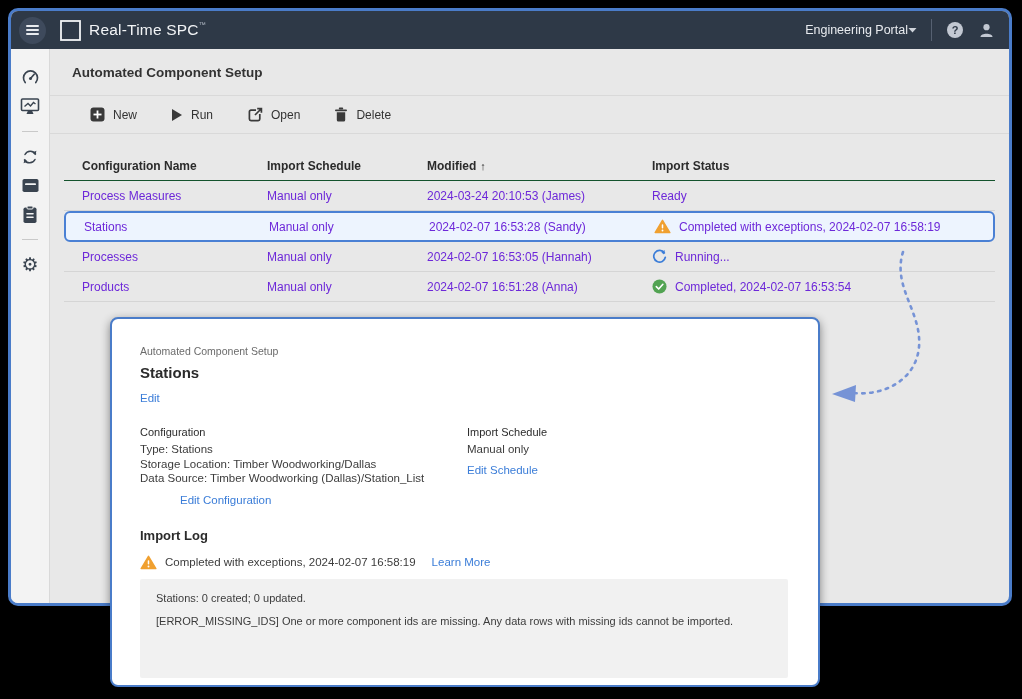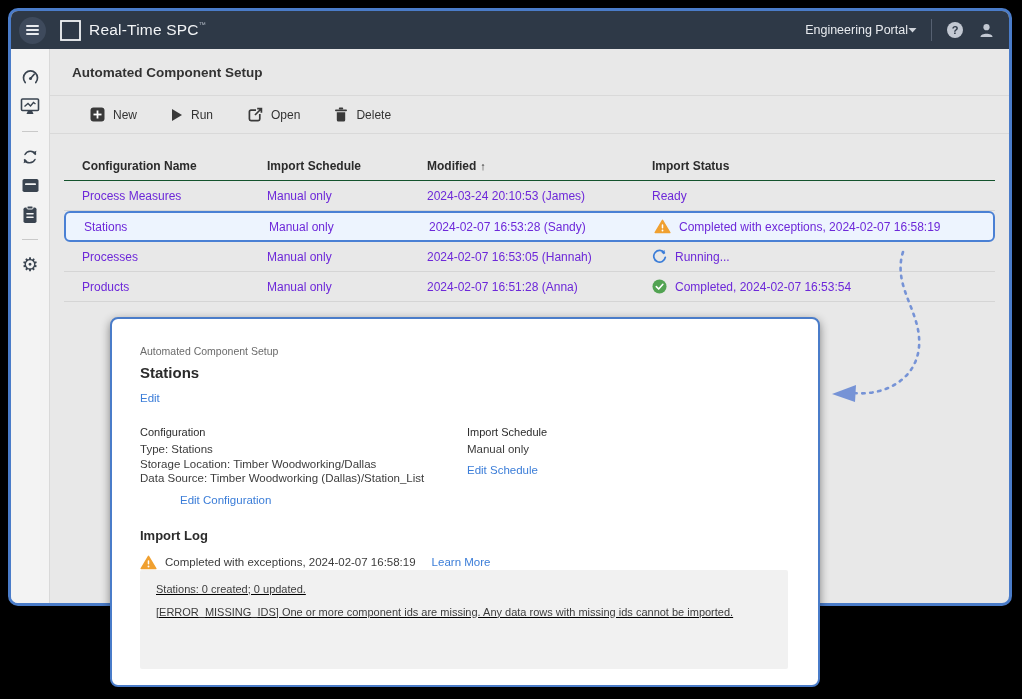--- a/index.html
+++ b/index.html
@@ -57,21 +57,21 @@
   .card .edit-link{ margin-top:11px; }
   .cols{ display:flex; margin-top:20px; }
   .col-left{ width:327px; flex:none; }
   .sec-h{ font-size:11px; font-weight:normal; color:#2b2b2b; margin-bottom:4px; }
   .kv{ font-size:11.5px; color:#3c3c3c; line-height:14.5px; }
   .col-left .link{ margin-top:8px;margin-left:40px; }
   .col-right .kv{ margin-bottom:3px; }
   .log-sec-h{ font-size:13px; font-weight:bold; color:#2b2b2b; margin-top:20px; }
   .log-status{ display:flex; align-items:center; gap:8px; margin-top:12px; font-size:11.5px; color:#3c3c3c; }
   .log-status .link{ margin-left:8px; }
-  .log-box{ background:#f1f1f1; border-radius:2px; height:99px; padding:13px 16px;text-decoration:underline; }
+  .log-box{ margin-top:9px; background:#f1f1f1; border-radius:2px; height:99px; padding:13px 16px; }
   .log-box p{ font-size:11px; color:#3c3c3c; margin-bottom:11px; }
 
   
   .arrow-svg{ position:absolute; left:820px; top:242px; z-index:6; pointer-events:none; }
 </style>
 </head>
 <body>
 
 <div class="window">
 

